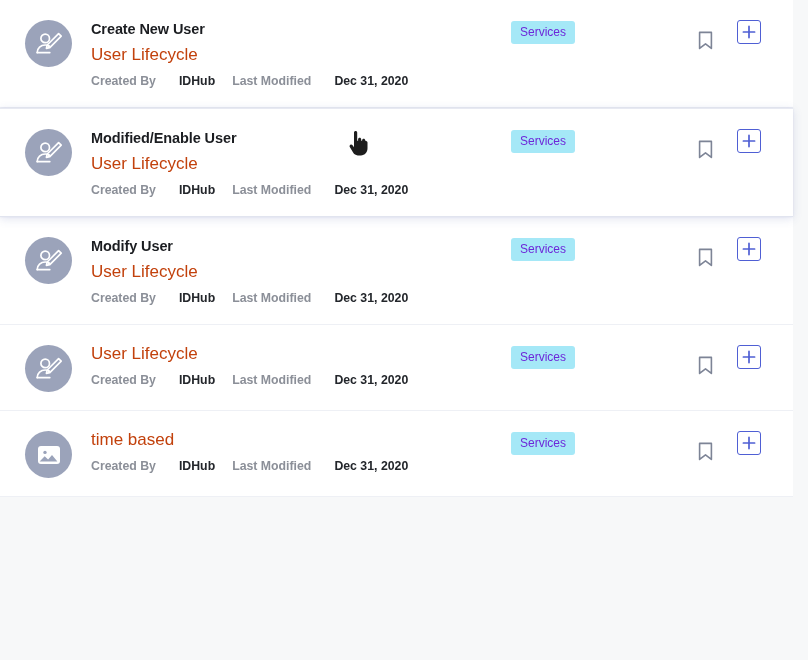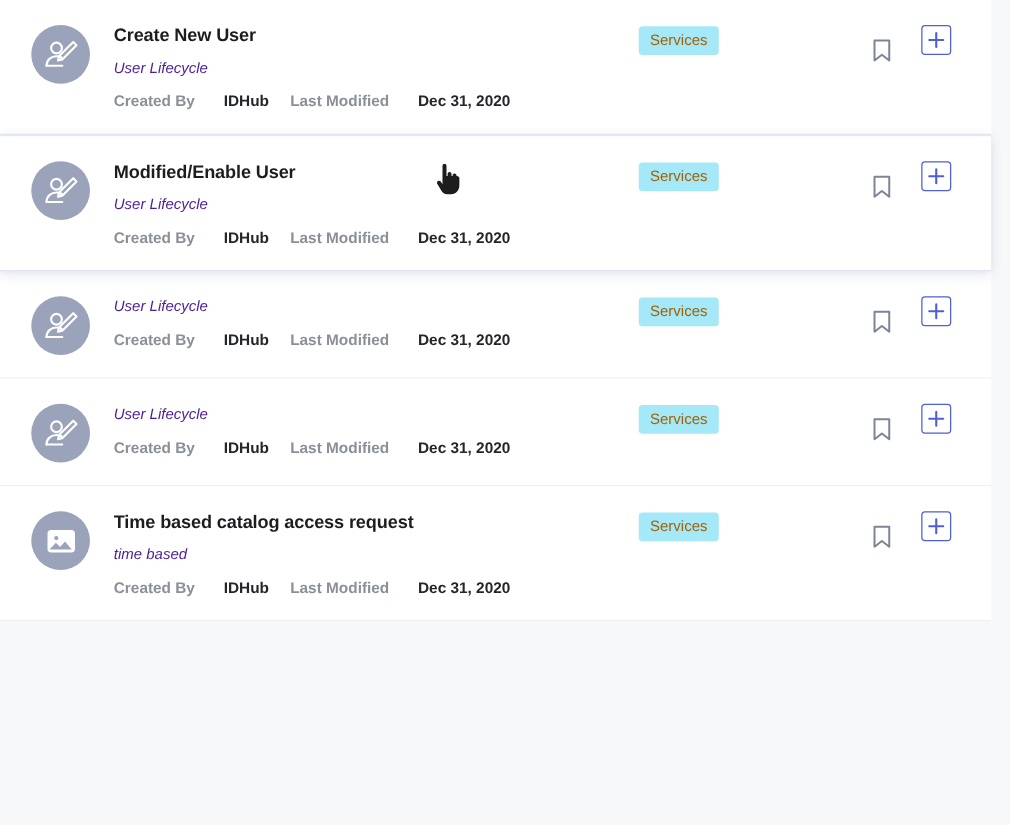--- a/index.html
+++ b/index.html
@@ -67,27 +67,26 @@
   .card-title {
     font-size: 14.5px;
     font-weight: bold;
     color: #1b1d21;
     letter-spacing: -0.1px;
     line-height: 18px;
     margin-bottom: 8px;
     white-space: nowrap;
   }
   .card-subtitle {
-    font-size: 12px;
-    color: #4c1d95;
+    font-size: 17px;
+    color: #c2410c;
     line-height: 17px;
     margin-bottom: 10px;
     white-space: nowrap;
     cursor: pointer;
-    font-style: italic;
   }
   .card-meta {
     font-size: 12.3px;
     line-height: 16px;
     white-space: nowrap;
     color: #8b8f98;
   }
   .meta-label { color: #8b8f98; font-weight: bold; }
   .meta-value {
     color: #23262b;
@@ -99,21 +98,21 @@
 
   
   .badge-wrap {
     flex: 0 0 auto;
     width: 150px;
     padding-top: 3px;
   }
   .badge {
     display: inline-block;
     background: #a5e8f7;
-    color: #a16207;
+    color: #6d28d9;
     font-size: 12px;
     line-height: 14px;
     padding: 4px 9px 5px 9px;
     border-radius: 3px;
     white-space: nowrap;
   }
 
   
   .actions {
     flex: 1 1 auto;
@@ -227,20 +226,21 @@
       <div class="avatar">
         <svg width="30" height="30" viewBox="0 0 30 30" xmlns="http://www.w3.org/2000/svg">
           <circle cx="11.2" cy="9.4" r="4.3" fill="none" stroke="#ffffff" stroke-width="1.7"></circle>
           <path d="M3.2 23.6c0-4.6 3.6-7.6 8-7.6 1.5 0 2.9 0.35 4.1 1" fill="none" stroke="#ffffff" stroke-width="1.7" stroke-linecap="round"></path>
           <path d="M3.2 23.6h12.6" fill="none" stroke="#ffffff" stroke-width="1.7" stroke-linecap="round"></path>
           <path d="M24.6 4.6l2.6 2.6-11.4 11.4-3.4 0.8 0.8-3.4z" fill="none" stroke="#ffffff" stroke-width="1.7" stroke-linejoin="round"></path>
           <path d="M13.2 16l2.6 2.6" fill="none" stroke="#ffffff" stroke-width="1.4"></path>
         </svg>
       </div>
       <div class="card-text">
+        <div class="card-title">Modify User</div>
         <div class="card-subtitle">User Lifecycle</div>
         <div class="card-meta"><span class="meta-label">Created By</span><span class="meta-value">IDHub</span><span class="meta-gap"></span><span class="meta-label">Last Modified</span><span class="meta-value">Dec 31, 2020</span></div>
       </div>
       <div class="badge-wrap"><span class="badge">Services</span></div>
       <div class="actions">
         <div class="bookmark-btn">
           <svg width="15" height="19" viewBox="0 0 15 19" xmlns="http://www.w3.org/2000/svg">
             <path d="M1.6 1.4h11.8v16l-5.9-4.6-5.9 4.6z" fill="none" stroke="#7d8496" stroke-width="1.6" stroke-linejoin="round"></path>
           </svg>
         </div>
@@ -285,21 +285,20 @@
     </div>
     <div class="catalog-card">
       <div class="avatar">
         <svg width="26" height="26" viewBox="0 0 26 26" xmlns="http://www.w3.org/2000/svg">
           <rect x="2" y="4" width="22" height="18" rx="3" fill="#ffffff"></rect>
           <circle cx="9" cy="10.4" r="1.7" fill="#9ba3ba"></circle>
           <path d="M3.6 19.6l5.1-5.4 3.4 3.3 3.9-4.4 5.4 6.5z" fill="#9ba3ba"></path>
         </svg>
       </div>
       <div class="card-text">
-        <div class="card-title">Time based catalog access request</div>
         <div class="card-subtitle">time based</div>
         <div class="card-meta"><span class="meta-label">Created By</span><span class="meta-value">IDHub</span><span class="meta-gap"></span><span class="meta-label">Last Modified</span><span class="meta-value">Dec 31, 2020</span></div>
       </div>
       <div class="badge-wrap"><span class="badge">Services</span></div>
       <div class="actions">
         <div class="bookmark-btn">
           <svg width="15" height="19" viewBox="0 0 15 19" xmlns="http://www.w3.org/2000/svg">
             <path d="M1.6 1.4h11.8v16l-5.9-4.6-5.9 4.6z" fill="none" stroke="#7d8496" stroke-width="1.6" stroke-linejoin="round"></path>
           </svg>
         </div>

